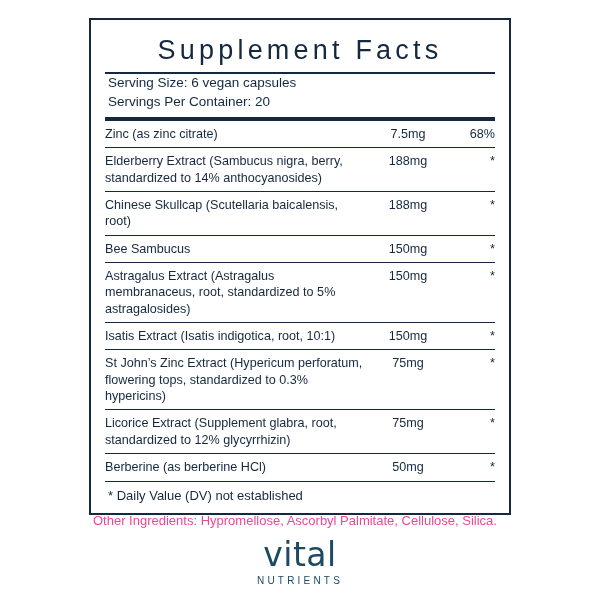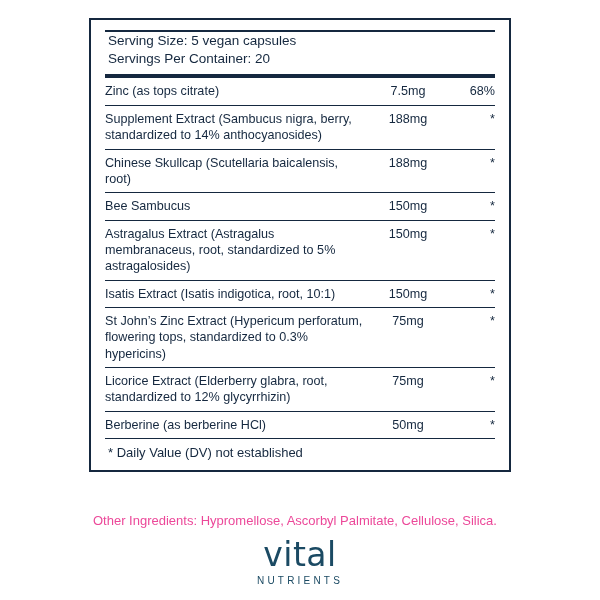--- a/index.html
+++ b/index.html
@@ -141,39 +141,40 @@
     color: #1b4a63;
   }
 </style>
 </head>
 <body>
 
 <div class="page">
 
   <div class="panel">
 
+    <div class="facts-title">Supplement Facts</div>
 
     <div class="rule-med"></div>
 
     <div class="serving-lines">
-      <div>Serving Size: 5 vegan capsules</div>
+      <div>Serving Size: 6 vegan capsules</div>
       <div>Servings Per Container: 20</div>
     </div>
 
     <div class="rule-thick"></div>
 
     <table class="facts">
       <tbody id="facts-body">
       <tr>
-            <td class="c-name"><span>Zinc (as tops citrate)</span></td>
+            <td class="c-name"><span>Zinc (as zinc citrate)</span></td>
             <td class="c-amt">7.5mg</td>
             <td class="c-dv">68%</td>
           </tr>
           <tr>
-            <td class="c-name"><span>Supplement Extract (</span><span class="ital">Sambucus nigra</span><span>, berry, standardized to 14% anthocyanosides)</span></td>
+            <td class="c-name"><span>Elderberry Extract (</span><span class="ital">Sambucus nigra</span><span>, berry, standardized to 14% anthocyanosides)</span></td>
             <td class="c-amt">188mg</td>
             <td class="c-dv">*</td>
           </tr>
           <tr>
             <td class="c-name"><span>Chinese Skullcap (</span><span class="ital">Scutellaria baicalensis</span><span>, root)</span></td>
             <td class="c-amt">188mg</td>
             <td class="c-dv">*</td>
           </tr>
           <tr>
             <td class="c-name"><span>Bee Sambucus</span></td>
@@ -189,21 +190,21 @@
             <td class="c-name"><span>Isatis Extract (</span><span class="ital">Isatis indigotica</span><span>, root, 10:1)</span></td>
             <td class="c-amt">150mg</td>
             <td class="c-dv">*</td>
           </tr>
           <tr>
             <td class="c-name"><span>St John’s Zinc Extract (</span><span class="ital">Hypericum perforatum</span><span>, flowering tops, standardized to 0.3% hypericins)</span></td>
             <td class="c-amt">75mg</td>
             <td class="c-dv">*</td>
           </tr>
           <tr>
-            <td class="c-name"><span>Licorice Extract (</span><span class="ital">Elderberry glabra</span><span>, root, standardized to 12% glycyrrhizin)</span></td>
+            <td class="c-name"><span>Licorice Extract (</span><span class="ital">Supplement glabra</span><span>, root, standardized to 12% glycyrrhizin)</span></td>
             <td class="c-amt">75mg</td>
             <td class="c-dv">*</td>
           </tr>
           <tr>
             <td class="c-name"><span>Berberine (as berberine HCl)</span></td>
             <td class="c-amt">50mg</td>
             <td class="c-dv">*</td>
           </tr>
         </tbody>
     </table>

